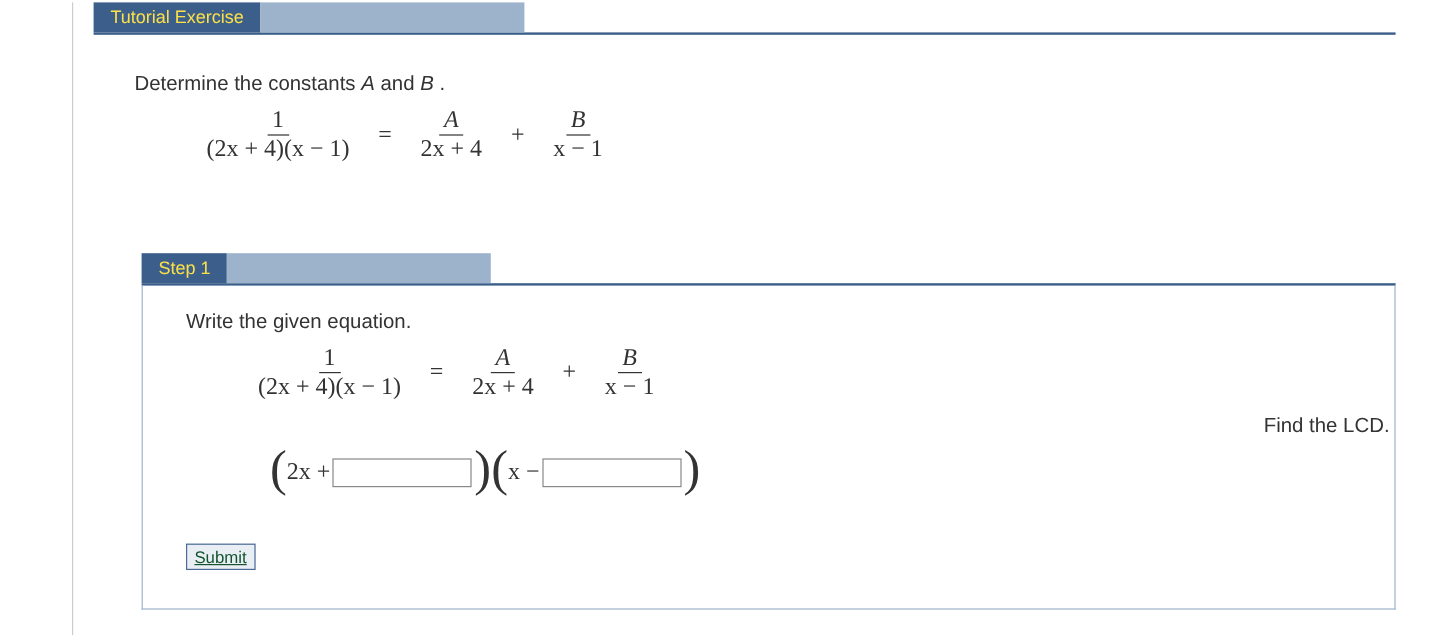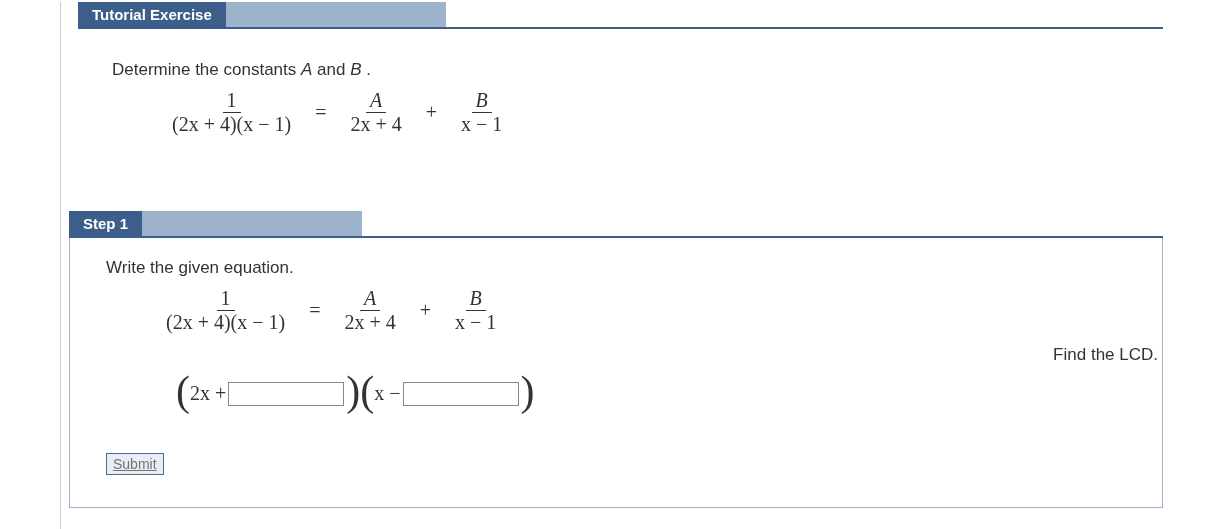--- a/index.html
+++ b/index.html
@@ -29,22 +29,22 @@
     margin-right: 48px;
   }
   .tab-row {
     margin-top: 2px;
     display: flex;
     align-items: stretch;
     border-bottom: 2px solid #3b5f8a;
   }
   .tab {
     background: #3b5f8a;
-    color: #ffffff;
-    font-weight: bold;
+    color: #fde047;
+    font-weight: normal;
     font-size: 15px;
     padding: 4px 14px;
     display: inline-flex;
     align-items: center;
   }
   .tab-spacer {
     flex: 0 0 auto;
     width: 220px;
     background: #9db3cc;
   }
@@ -77,21 +77,21 @@
   }
   .frac .den {
     padding: 1px 4px 0 4px;
     text-align: right;
   }
   .italic { font-style: italic; }
 
   
   .step-wrap {
     margin-top: 48px;
-    margin-left: 69px;
+    margin-left: 118px;
     margin-right: 48px;
   }
   .step-tabrow {
     display: flex;
     border-bottom: 2px solid #3b5f8a;
   }
   .step-box {
     border-left: 1px solid #9db3cc;
     border-right: 1px solid #9db3cc;
     border-bottom: 1px solid #9db3cc;
@@ -131,21 +131,21 @@
     margin-top: 40px;
     display: flex;
     gap: 8px;
   }
   .btn {
     font-family: Arial, sans-serif;
     font-size: 14px;
     padding: 2px 6px;
     border: 1px solid #4a6a95;
     background: #e9eef5;
-    color: #737373;
+    color: #14532d;
     text-decoration: underline;
     cursor: pointer;
   }
 </style>
 </head>
 <body>
 <div class="page">
   <div class="vline-left"></div>
 
   <div class="block">

